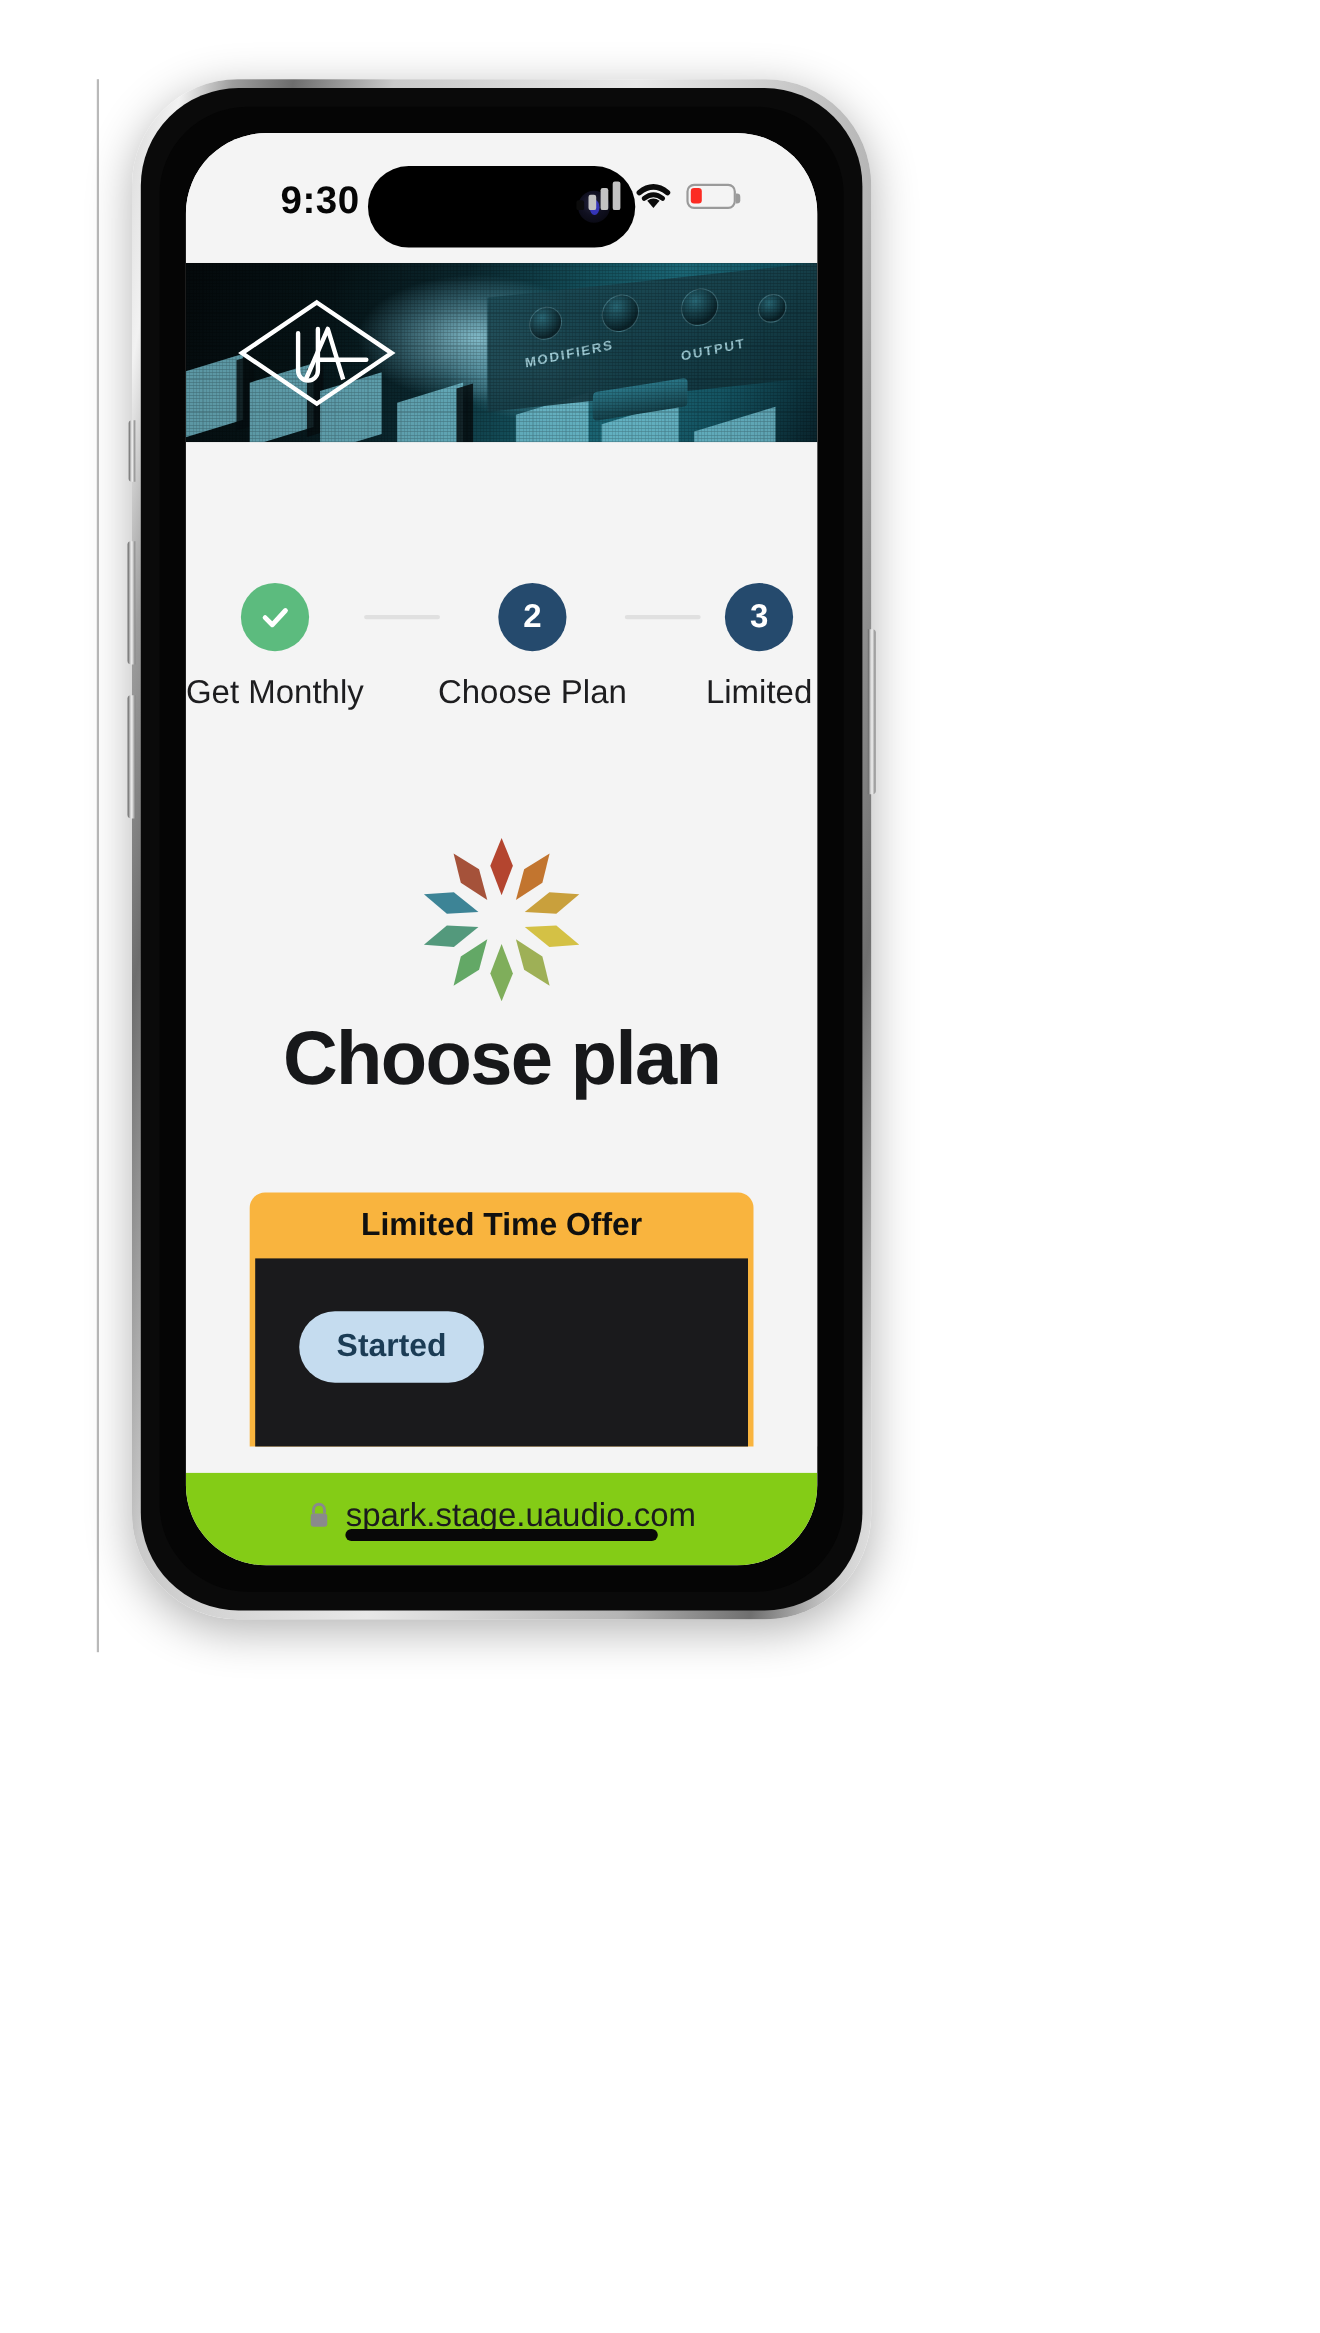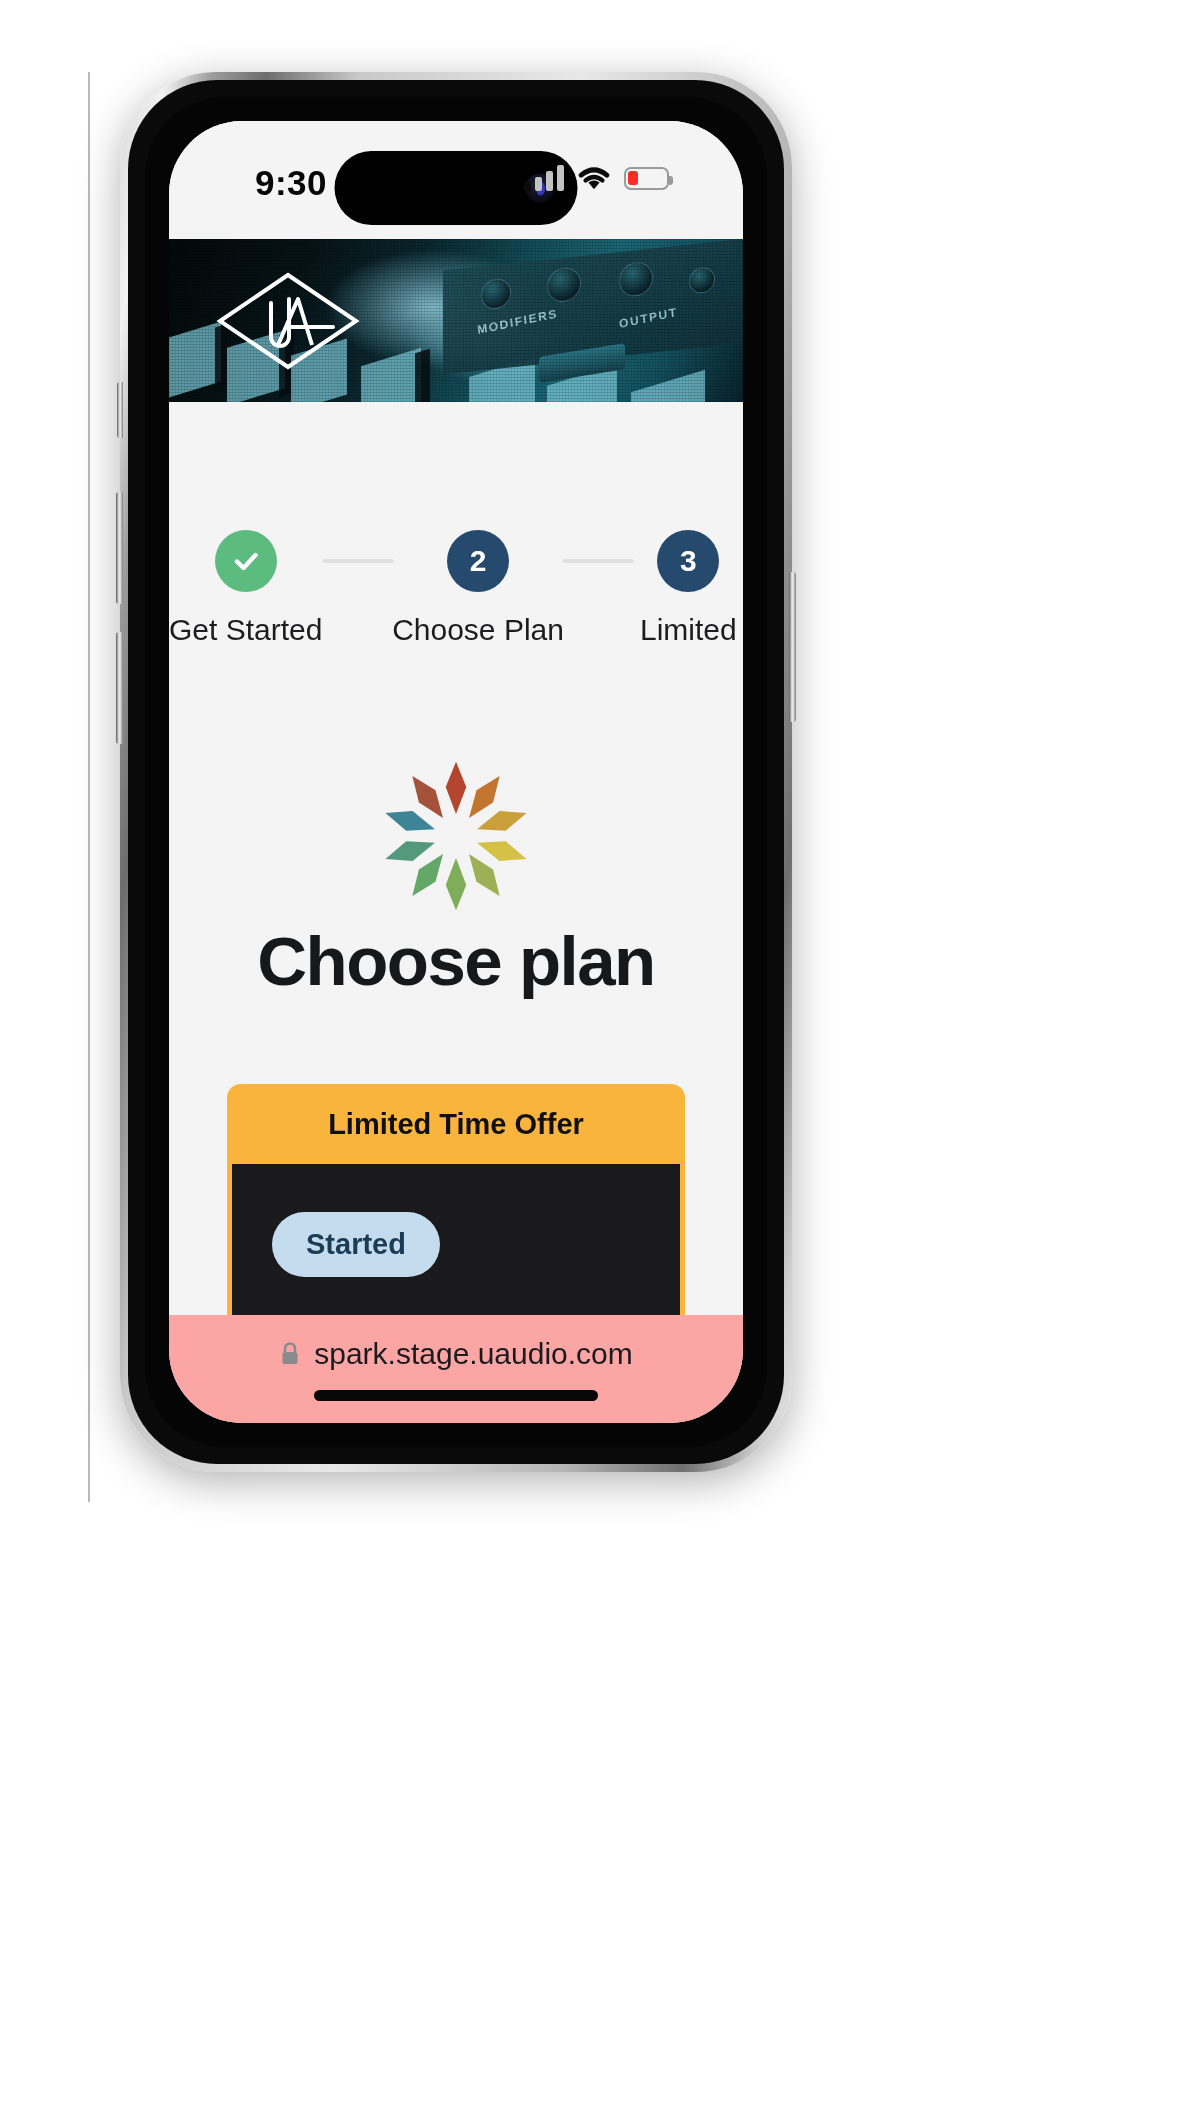--- a/index.html
+++ b/index.html
@@ -174,37 +174,37 @@
     font-size:69px; font-weight:700; color:#17181a; letter-spacing:-1.5px;
   }
 
   
   #plan-card{
     position:absolute; top:682px; left:58px; right:58px;
     border-radius:14px 14px 0 0; overflow:hidden;
     background:#f9b43e;
   }
   #offer-ribbon{
-    height:80px; display:flex; align-items:center; justify-content:center;
+    height:60px; display:flex; align-items:center; justify-content:center;
     font-size:29px; font-weight:700; color:#101010;
   }
   #card-body{
     background:#1a1a1c; margin:0 5px 0 5px;
     padding:48px 40px 40px 40px; min-height:480px;
   }
   #plan-pill{
     display:inline-block; background:#c5dcef; color:#1b3c55;
     font-size:29px; font-weight:600;
     padding:16px 34px; border-radius:40px;
   }
 
   
   #browser-bar{
-    position:absolute; bottom:0; left:0; right:0; height:108px;
-    background:#fca5a5; z-index:6;
+    position:absolute; bottom:0; left:0; right:0; height:84px;
+    background:#84cc16; z-index:6;
   }
   #url-row{
     position:absolute; top:22px; left:0; right:0;
     display:flex; align-items:center; justify-content:center; gap:13px;
   }
   #url-text{ font-size:30px; color:#1b1b1d; }
   #home-indicator{
     position:absolute; bottom:22px; left:50%; transform:translateX(-50%);
     width:284px; height:11px; border-radius:6px; background:#080808;
   }
@@ -284,21 +284,21 @@
 
         <div id="page-body">
 
           <div id="stepper">
             <div class="step">
               <div class="step-circle done">
                 <svg width="34" height="34" viewBox="0 0 34 34">
                   <path d="M8 17.5 L14.5 24 L26.5 11" stroke="#ffffff" stroke-width="4.4" fill="none" stroke-linecap="round" stroke-linejoin="round"></path>
                 </svg>
               </div>
-              <div class="step-label">Get Started</div>
+              <div class="step-label">Get Monthly</div>
             </div>
 
             <div class="step-line"></div>
 
             <div class="step">
               <div class="step-circle num">2</div>
               <div class="step-label">Choose Plan</div>
             </div>
 
             <div class="step-line"></div>

